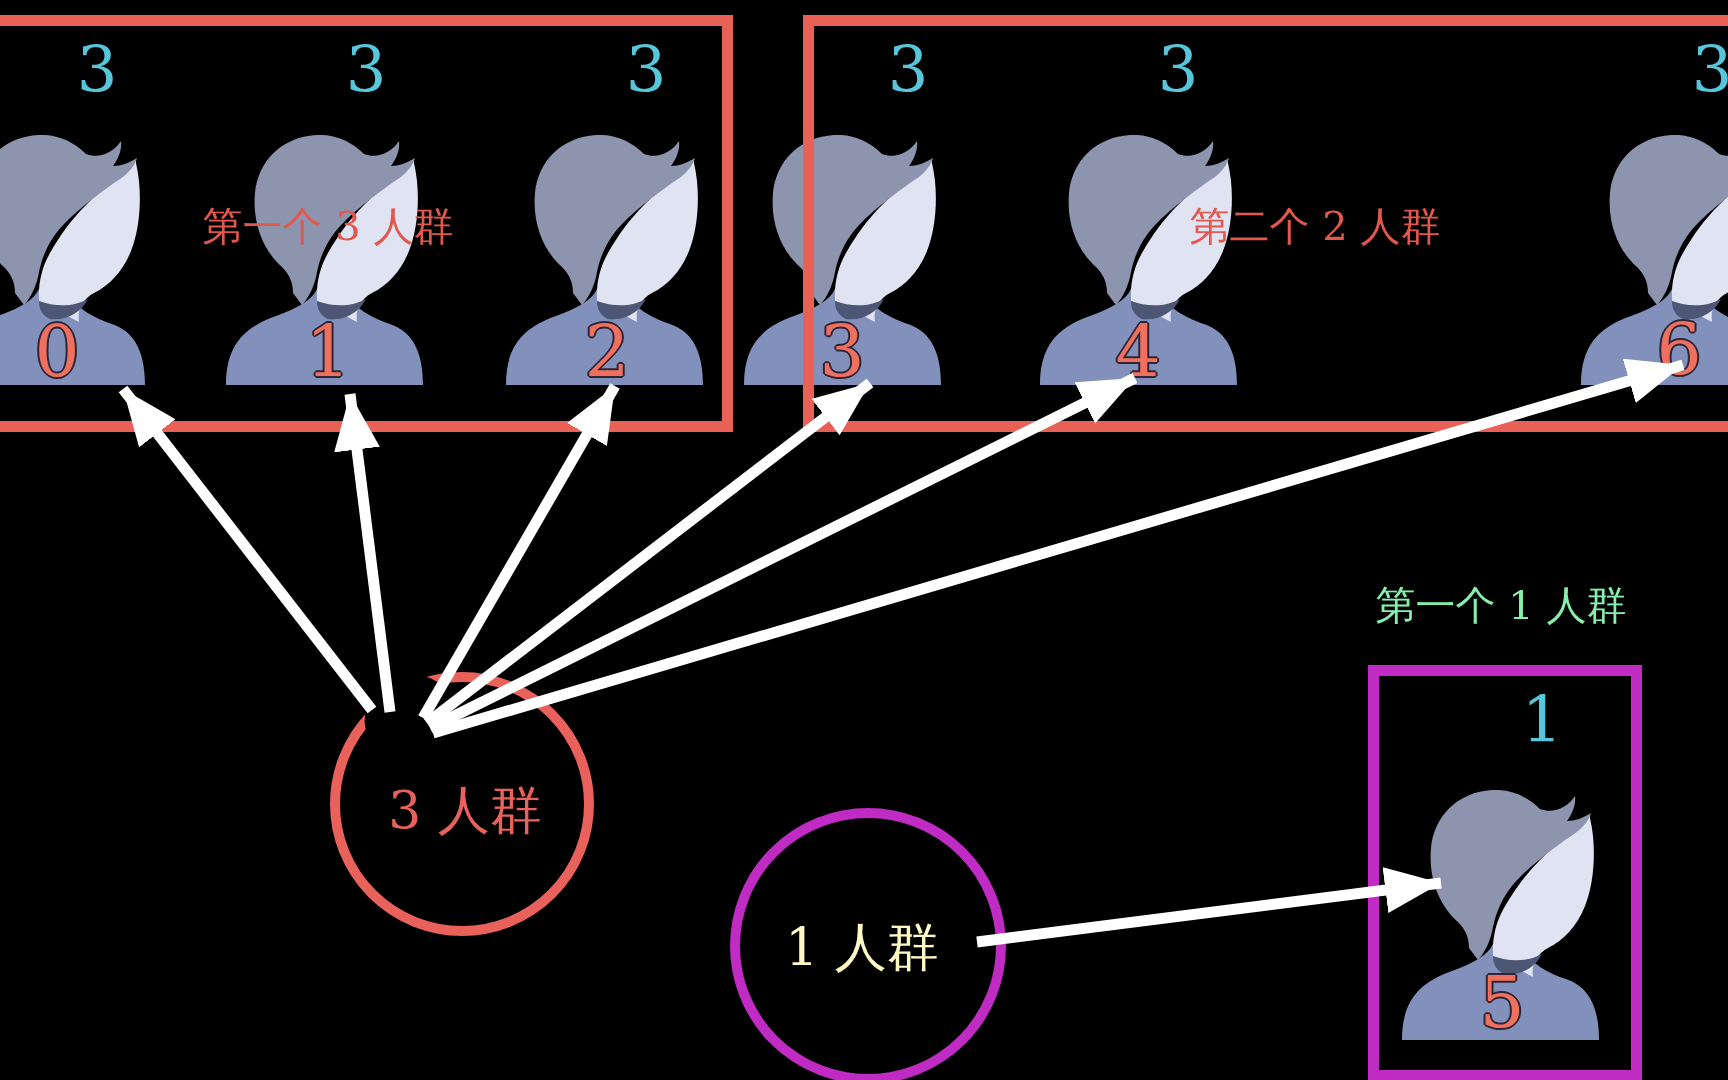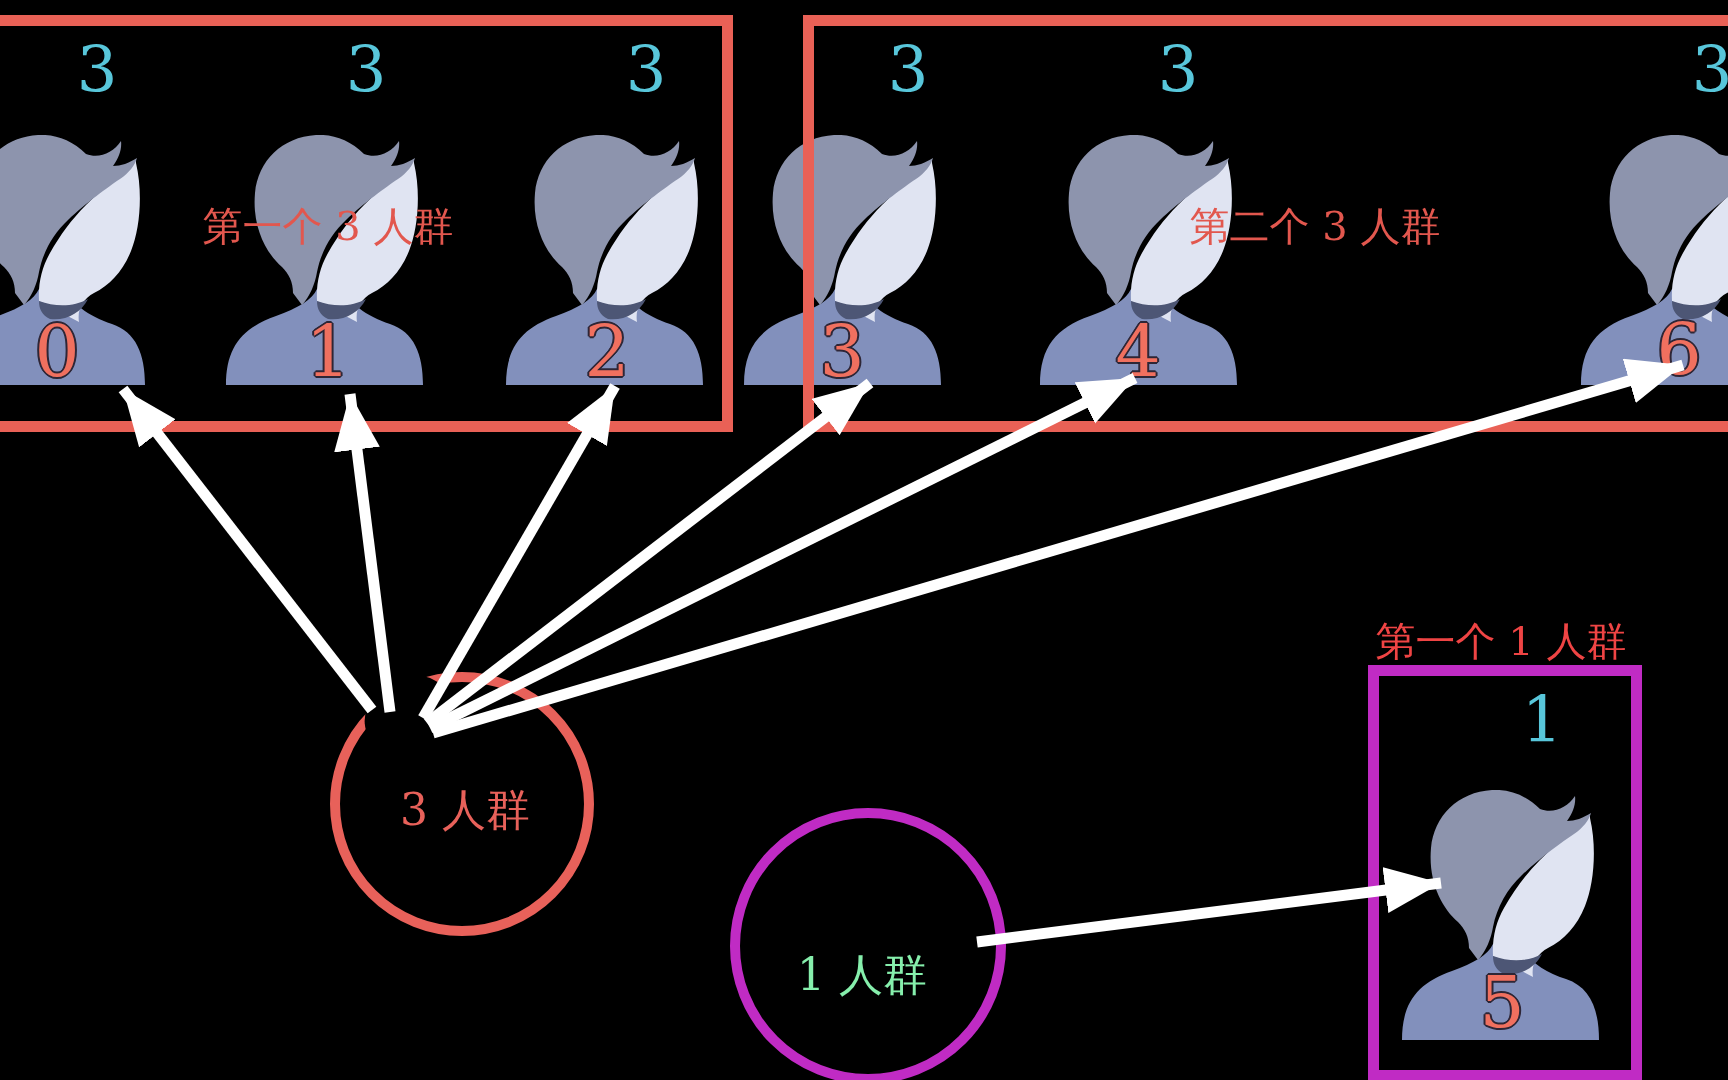--- a/index.html
+++ b/index.html
@@ -20,24 +20,24 @@
   
   .ctr{position:absolute;transform:translate(-50%,-50%);white-space:nowrap;line-height:1;}
   .capacity{color:#58c6da;font-size:64px;z-index:15;}
   .pindex{
     color:#f0705f;font-size:71px;z-index:16;
     text-shadow:2px 0 0 #2e2636,-2px 0 0 #2e2636,0 2px 0 #2e2636,0 -2px 0 #2e2636,
                 1px 1px 0 #2e2636,-1px -1px 0 #2e2636,1px -1px 0 #2e2636,-1px 1px 0 #2e2636;
   }
   .glabel{font-size:40px;z-index:30;}
   .glabel.salmon{color:#e2574e;}
-  .glabel.violet{color:#ef4444;margin-top:36px;}
-  .clabel{font-size:44px;z-index:30;}
+  .glabel.violet{color:#86efac;}
+  .clabel{font-size:52px;z-index:30;}
   .clabel.salmon{color:#e8615a;}
-  .clabel.magenta{color:#86efac;margin-top:28px;}
+  .clabel.magenta{color:#fef9c3;}
   
   .layer-borders{z-index:20;}
   .arrows-svg{position:absolute;left:0;top:0;z-index:50;pointer-events:none;}
   .z25{z-index:25;}
 </style>
 </head>
 <body>
 
 <svg width="0" height="0" style="position:absolute" aria-hidden="true">
   <defs>
@@ -90,21 +90,21 @@
 
 <div class="ctr pindex" style="left:57px;top:351px">0</div>
 <div class="ctr pindex" style="left:328px;top:351px">1</div>
 <div class="ctr pindex" style="left:607px;top:351px">2</div>
 <div class="ctr pindex" style="left:842px;top:351px">3</div>
 <div class="ctr pindex" style="left:1138px;top:351px">4</div>
 <div class="ctr pindex" style="left:1679px;top:349px">6</div>
 <div class="ctr pindex" style="left:1502px;top:1002px">5</div>
 
 <div class="ctr glabel salmon" style="left:328px;top:226px">第一个 3 人群</div>
-<div class="ctr glabel salmon" style="left:1315px;top:226px">第二个 3 人群</div>
+<div class="ctr glabel salmon" style="left:1315px;top:226px">第二个 2 人群</div>
 <div class="ctr glabel violet" style="left:1501px;top:605px">第一个 1 人群</div>
 <div class="ctr clabel salmon" style="left:465px;top:810px">3 人群</div>
 <div class="ctr clabel magenta" style="left:862px;top:947px">1 人群</div>
 
 <svg class="arrows-svg" width="1728" height="1080" viewBox="0 0 1728 1080">
   <defs>
     <marker id="ah" markerUnits="userSpaceOnUse" markerWidth="60" markerHeight="50" refX="56" refY="23" orient="auto">
       <path d="M0,0 L56,23 L0,46 Z" fill="#ffffff"></path>
     </marker>
   </defs>

